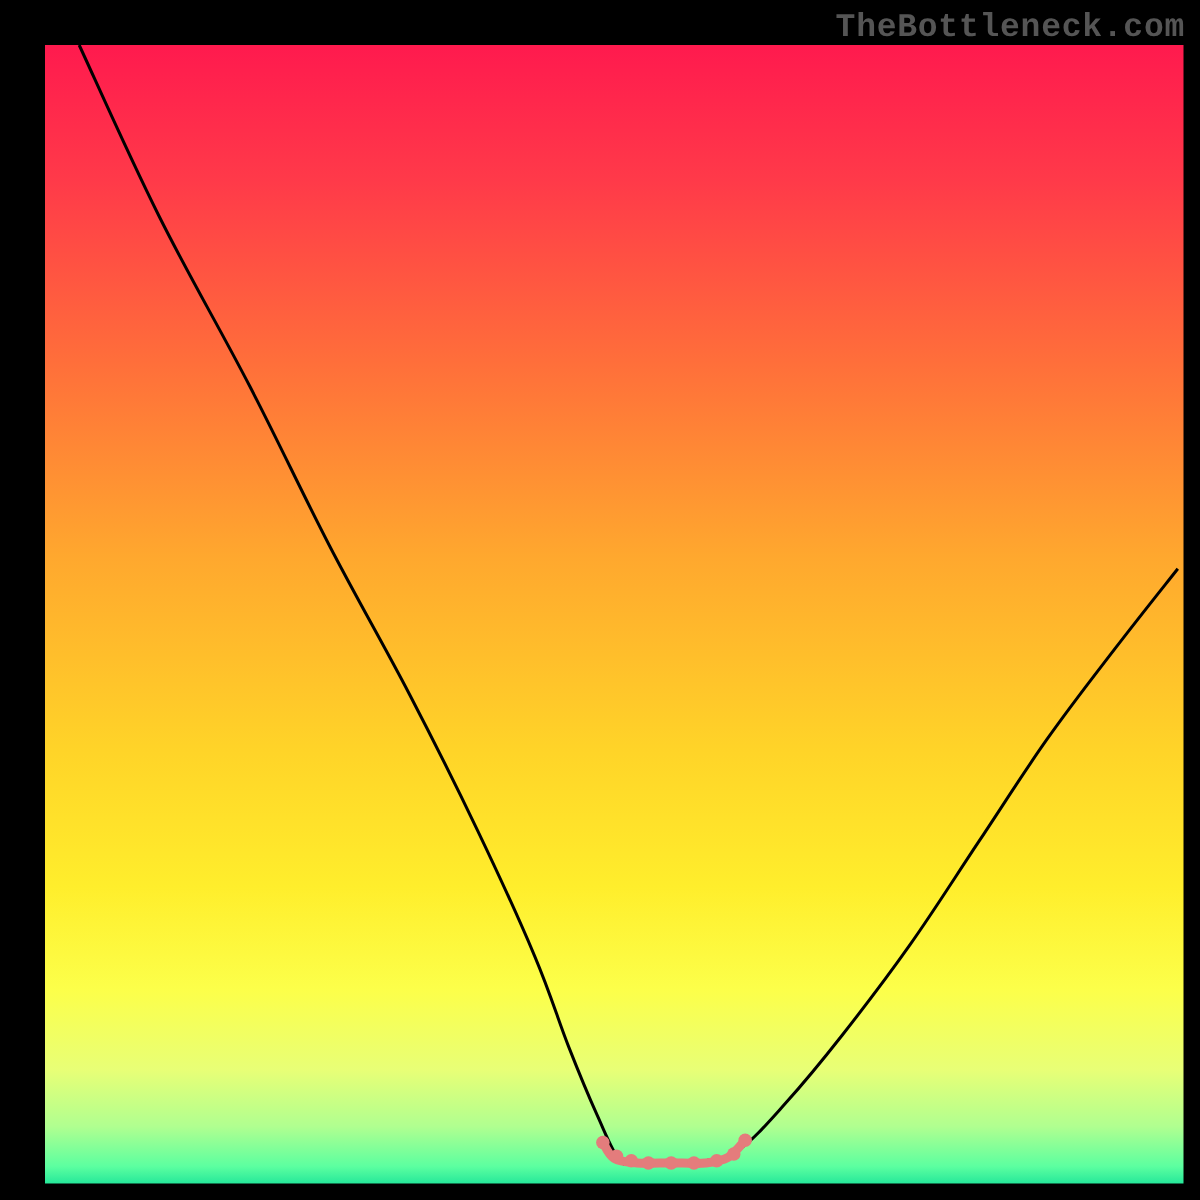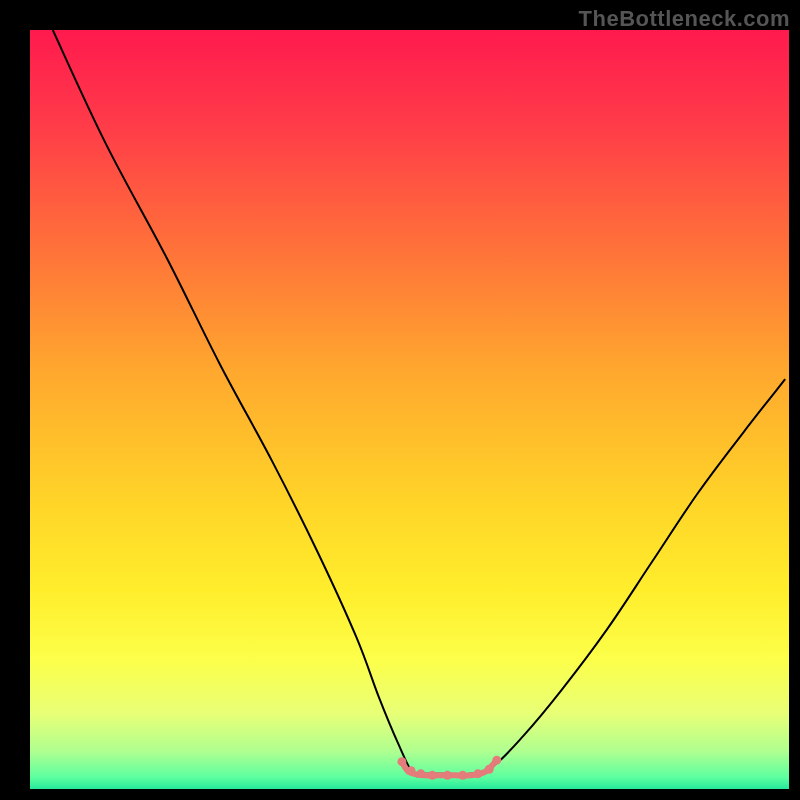--- a/index.html
+++ b/index.html
@@ -15,21 +15,21 @@
     position: absolute;
     top: 0;
     left: 0;
     width: 800px;
     height: 800px;
   }
   .watermark {
     position: absolute;
     top: 6px;
     right: 10px;
-    font-family: Liberation Sans, sans-serif;
+    font-family: Liberation Mono, monospace;
     font-size: 22px;
     font-weight: bold;
     color: #555555;
     letter-spacing: 0.5px;
   }
 </style>
 </head>
 <body>
 
 <div class="chart-container">

